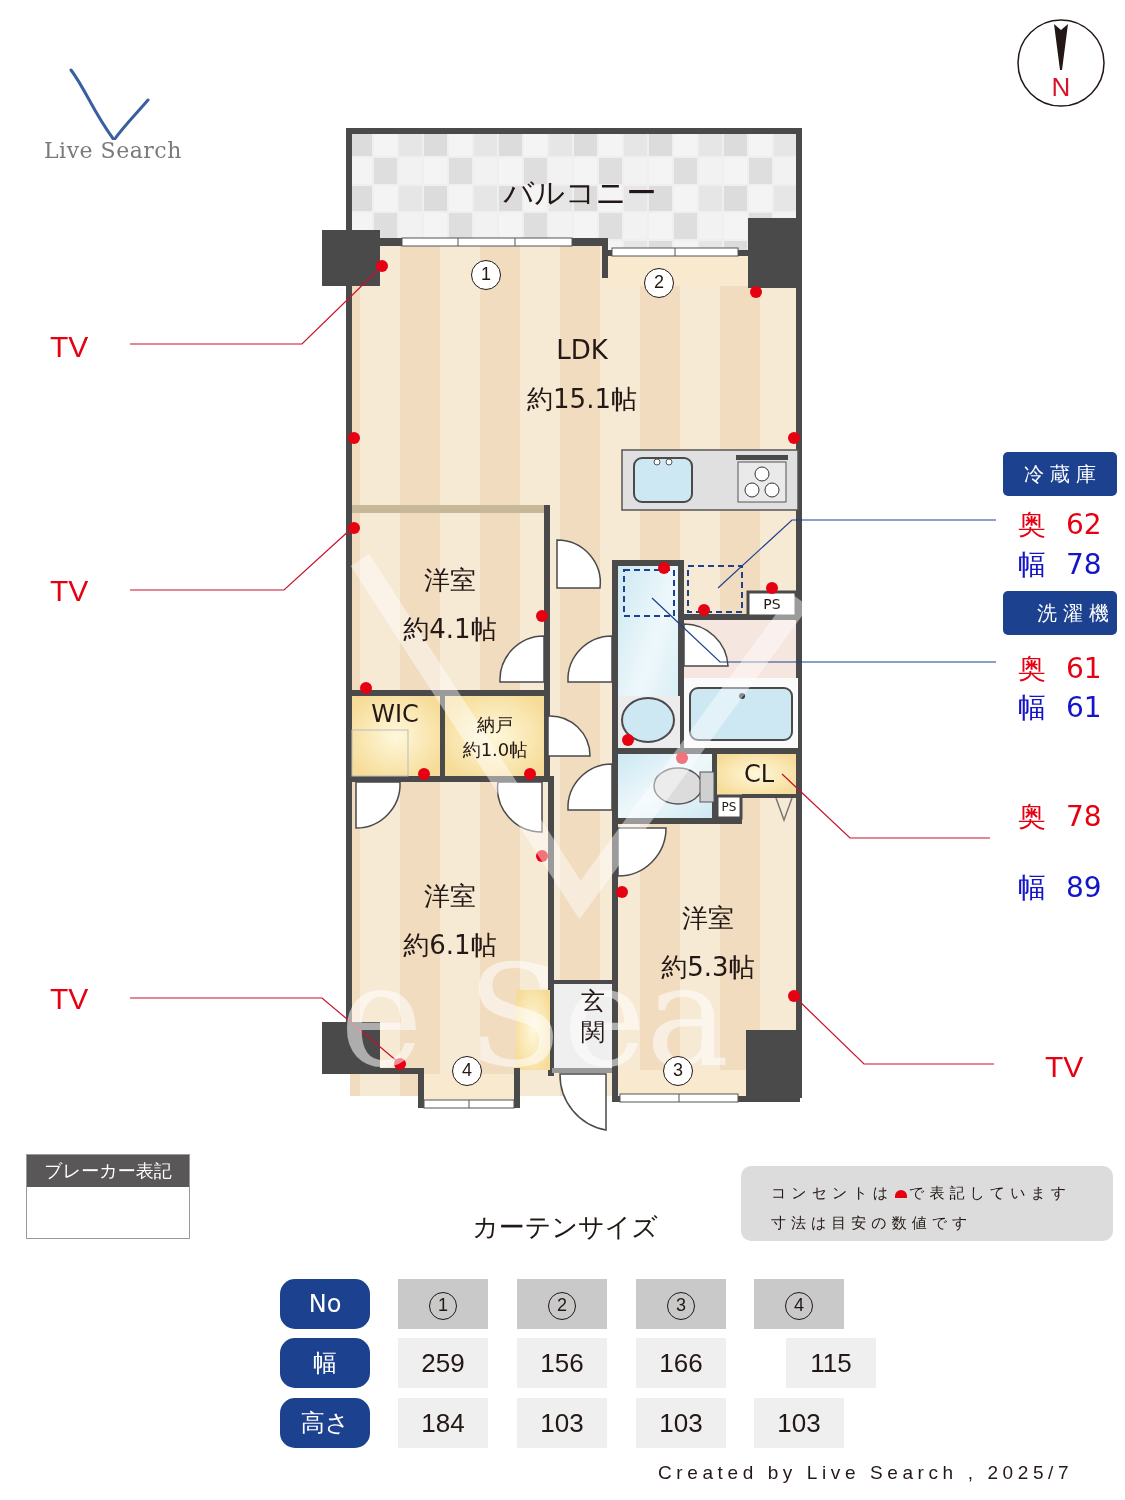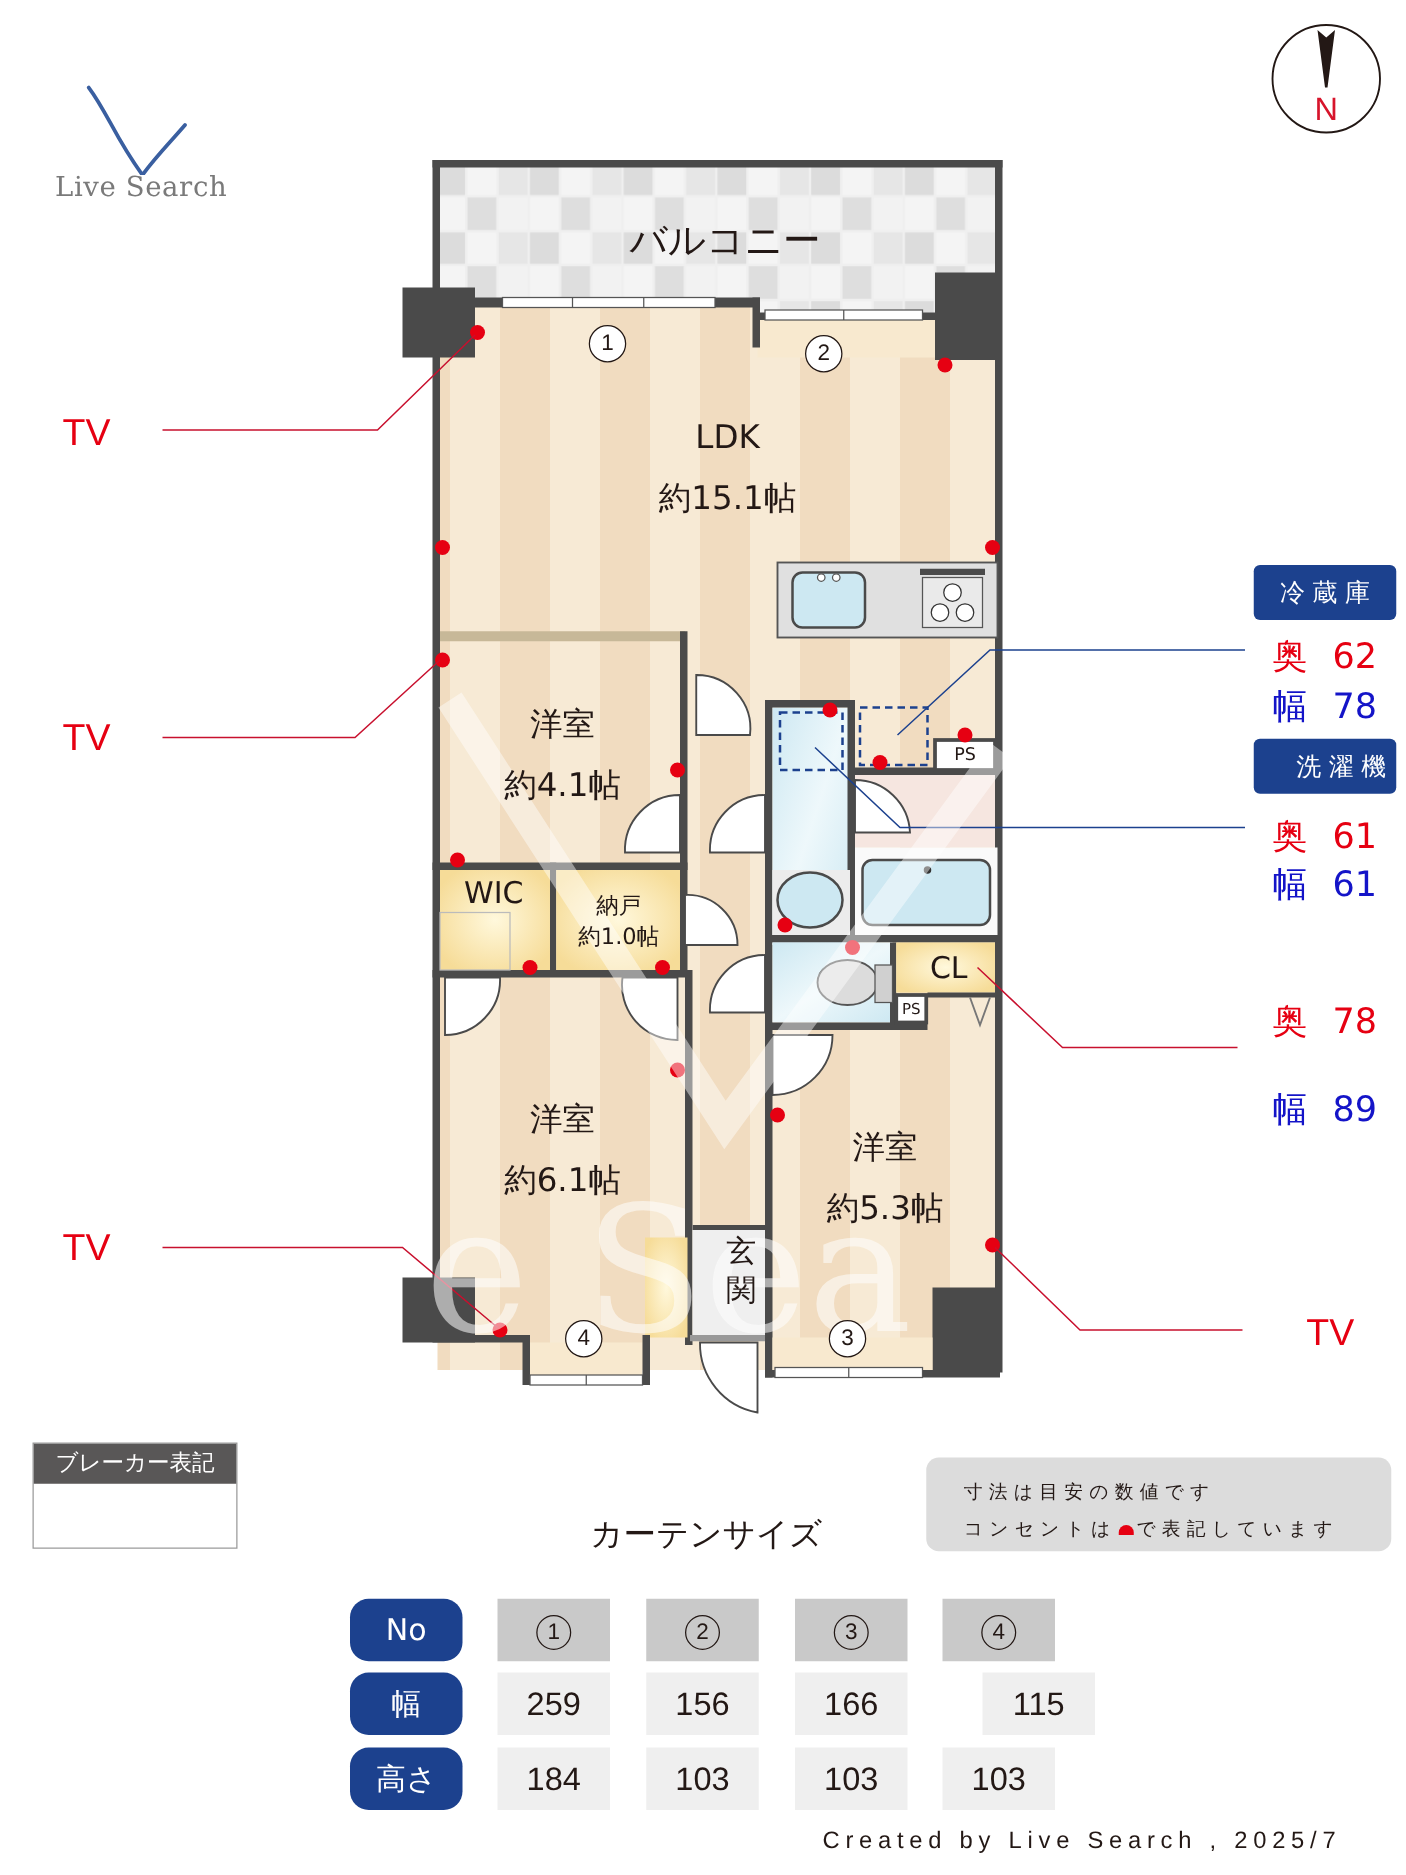--- a/index.html
+++ b/index.html
@@ -289,22 +289,22 @@
 <div class="dim-row blue" style="left:1018px;top:689px;"><span class="k">幅</span><span>61</span></div>
 
 <div class="dim-row red" style="left:1018px;top:798px;"><span class="k">奥</span><span>78</span></div>
 <div class="dim-row blue" style="left:1018px;top:837px;margin-top:32px;"><span class="k">幅</span><span>89</span></div>
 
 <div class="abs breaker">
   <div class="breaker-head">ブレーカー表記</div>
 </div>
 
 <div class="abs note">
+  <div><span>コンセントは</span><span class="dot"></span><span>で表記しています</span></div>
   <div>寸法は目安の数値です</div>
-  <div><span>コンセントは</span><span class="dot"></span><span>で表記しています</span></div>
 </div>
 
 <div class="abs curtain-title">カーテンサイズ</div>
 
 <div class="abs ctable">
   <div class="row" style="top:0;">
     <div class="hcell">No</div>
     <div class="cell no" style="left:118px;"><span class="num">1</span></div>
     <div class="cell no" style="left:237px;"><span class="num">2</span></div>
     <div class="cell no" style="left:356px;"><span class="num">3</span></div>

